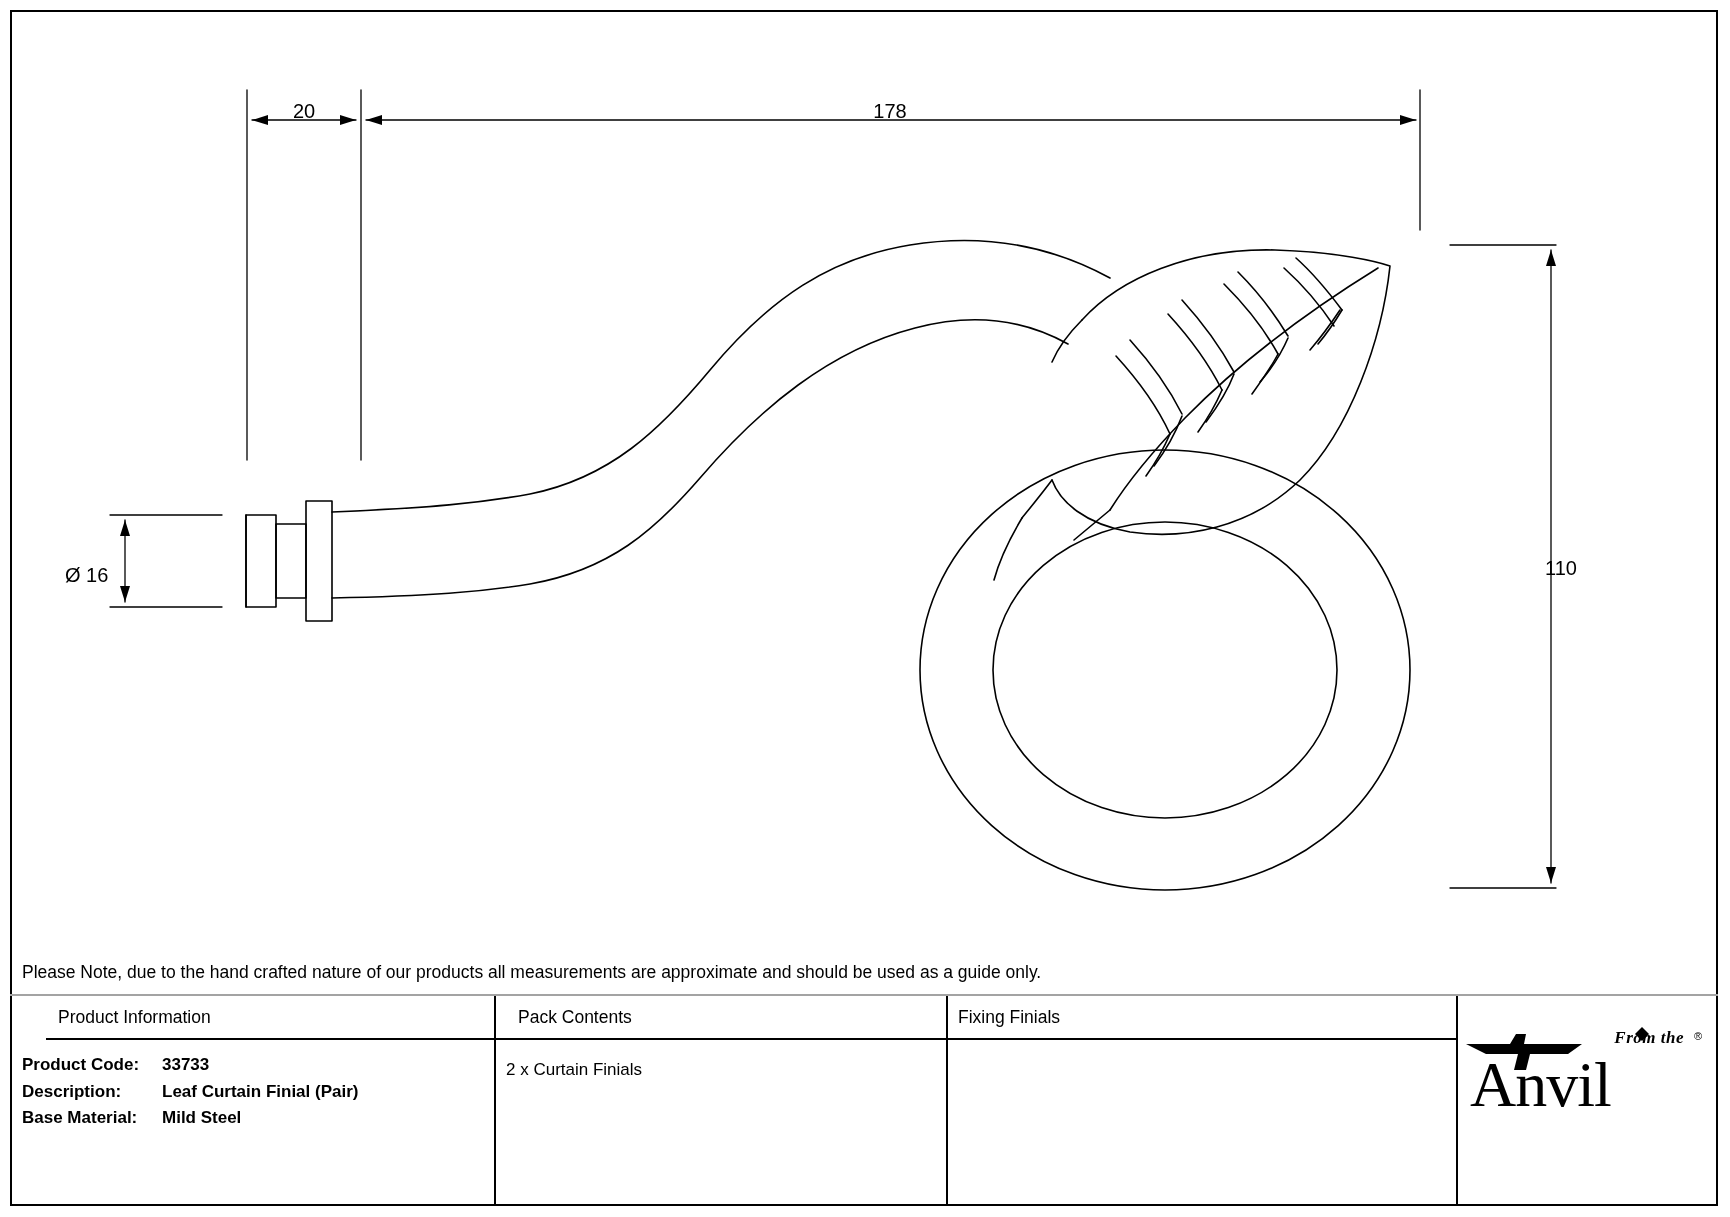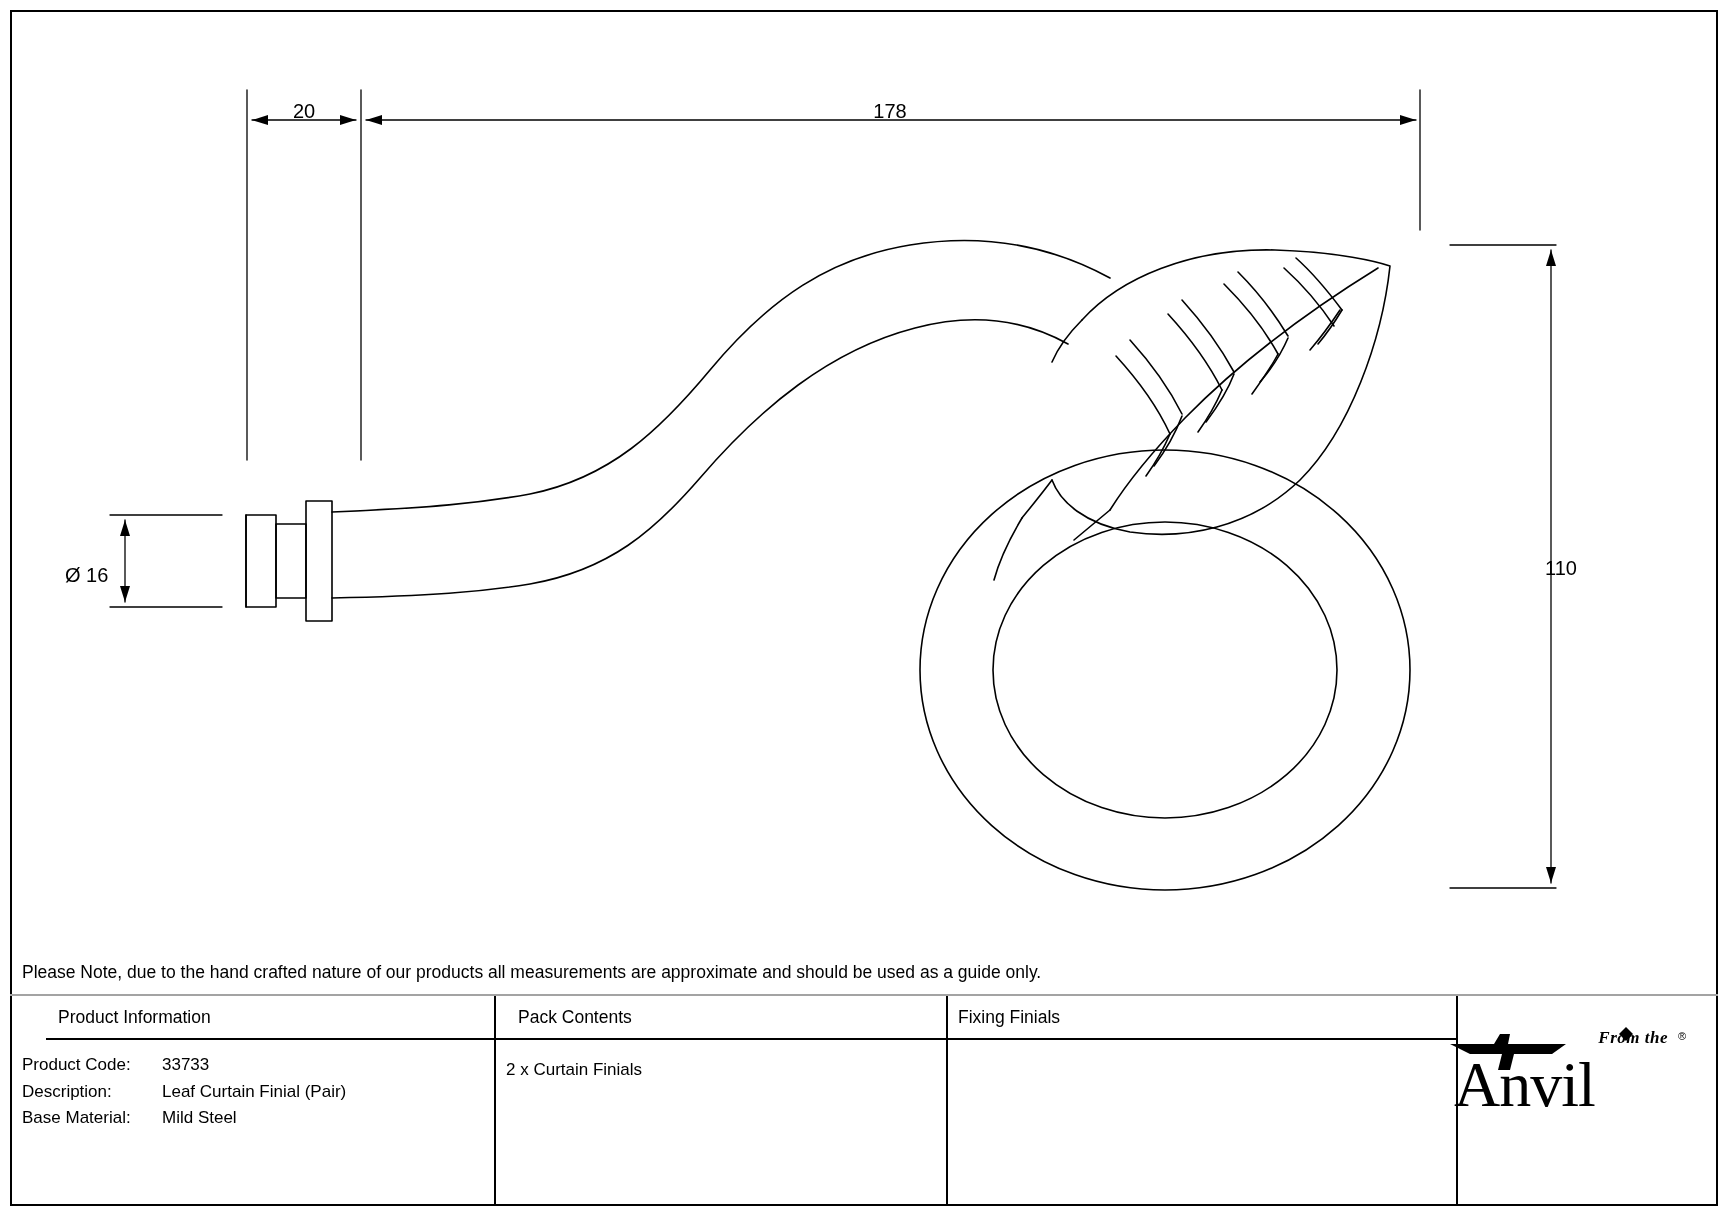--- a/index.html
+++ b/index.html
@@ -85,20 +85,21 @@
   .cell-body {
     position: absolute;
     top: 90px;
   }
   .spec-list {
     position: absolute;
     left: 12px;
     top: 12px;
     font-size: 17px;
     line-height: 26.5px;
+    font-weight: bold;
   }
   .spec-list .row {
     display: block;
     white-space: nowrap;
   }
   .spec-list .k {
     display: inline-block;
     width: 140px;
   }
   .spec-list .v {
@@ -107,21 +108,21 @@
   .pack-text {
     position: absolute;
     left: 12px;
     top: 20px;
     font-size: 17px;
     white-space: nowrap;
   }
   
   #logo-cell {
     position: absolute;
-    right: 16px;
+    right: 0;
     top: 46px;
     width: 262px;
     height: 210px;
     box-sizing: border-box;
   }
   .logo-wrap {
     position: absolute;
     left: 6px;
     top: 28px;
     width: 250px;

